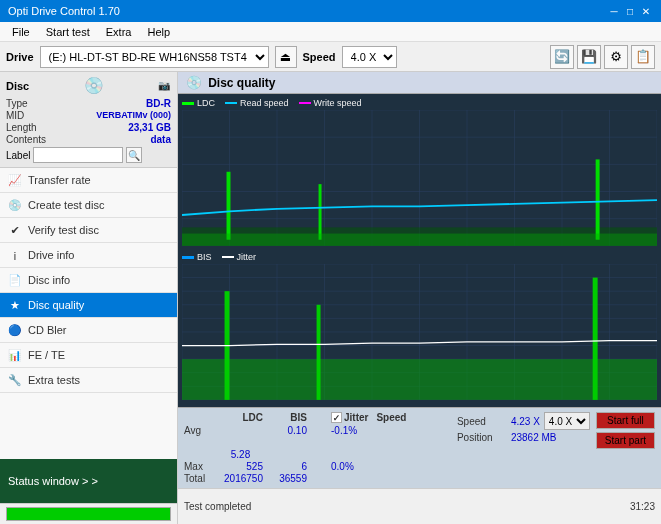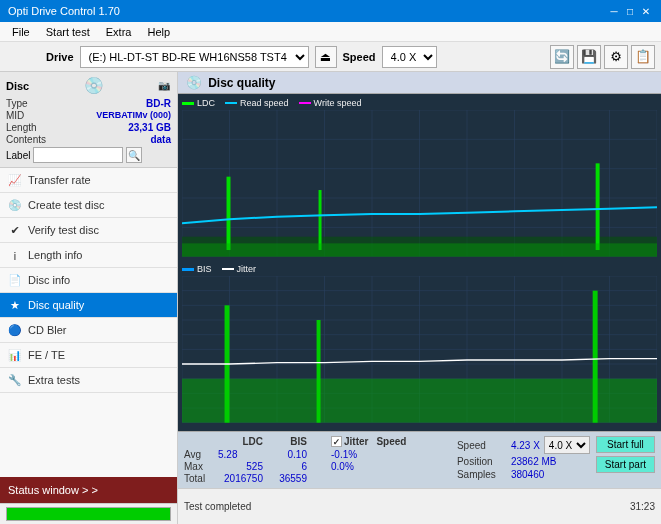--- a/index.html
+++ b/index.html
@@ -10,21 +10,21 @@
     .titlebar-title { font-size: 11px; }
     .titlebar-controls { display: flex; gap: 2px; }
     .titlebar-btn { width: 14px; height: 14px; display: flex; align-items: center; justify-content: center; font-size: 10px; color: white; cursor: pointer; }
 
     
     .menubar { background: #f8f8f8; border-bottom: 1px solid #ddd; display: flex; align-items: center; padding: 2px 4px; height: 20px; }
     .menu-item { padding: 2px 8px; cursor: pointer; font-size: 11px; }
 
     
     .drivebar { background: #f0f0f0; border-bottom: 1px solid #ccc; display: flex; align-items: center; padding: 3px 6px; height: 30px; gap: 6px; }
-    .drivebar-label { font-weight: bold; font-size: 11px; margin-left: 40px; }
+    .drivebar-label { font-weight: bold; font-size: 11px; }
     .drive-select { font-size: 11px; border: 1px solid #aaa; background: white; padding: 2px 4px; height: 22px; min-width: 200px; }
     .eject-btn { width: 22px; height: 22px; border: 1px solid #aaa; background: #f8f8f8; display: flex; align-items: center; justify-content: center; cursor: pointer; font-size: 12px; }
     .speed-label { font-weight: bold; font-size: 11px; }
     .speed-select { font-size: 11px; border: 1px solid #aaa; background: white; padding: 2px 4px; height: 22px; width: 55px; }
     .toolbar-icons { display: flex; gap: 3px; margin-left: auto; }
     .toolbar-icon-btn { width: 24px; height: 24px; border: 1px solid #aaa; background: #f8f8f8; display: flex; align-items: center; justify-content: center; cursor: pointer; font-size: 13px; }
 
     
     .main { display: flex; height: calc(524px - 22px - 20px - 30px); }
 
@@ -41,35 +41,35 @@
     .label-row { display: flex; align-items: center; gap: 3px; margin-top: 2px; }
     .label-input { border: 1px solid #aaa; height: 16px; width: 90px; font-size: 10px; padding: 0 2px; }
     .label-btn { width: 16px; height: 16px; border: 1px solid #aaa; background: #f8f8f8; display: flex; align-items: center; justify-content: center; cursor: pointer; font-size: 10px; }
 
     
     .nav-item { display: flex; align-items: center; gap: 6px; padding: 5px 8px; cursor: pointer; border-bottom: 1px solid #e0e0e0; font-size: 11px; color: #333; }
     .nav-item.active { background: #0078d7; color: white; }
     .nav-icon { width: 14px; height: 14px; display: flex; align-items: center; justify-content: center; font-size: 11px; }
 
     
-    .status-section { background: #7f1d1d; color: white; padding: 7px 8px; font-size: 11px; display: flex; align-items: center; gap: 4px; cursor: pointer; margin-top: auto; }
+    .status-section { background: #14532d; color: white; padding: 16px 8px; font-size: 11px; display: flex; align-items: center; gap: 4px; cursor: pointer; margin-top: auto; }
 
     
     .progress-section { padding: 3px 6px; background: #f0f0f0; border-top: 1px solid #ccc; }
     .progress-bar-outer { height: 14px; background: #fff; border: 1px solid #aaa; }
     .progress-bar-inner { height: 100%; background: #00cc00; }
 
     
     .content { flex: 1; background: #e8e8e8; display: flex; flex-direction: column; }
 
     
     .dq-header { background: #d0d8e8; border-bottom: 1px solid #aaa; padding: 3px 8px; display: flex; align-items: center; gap: 6px; height: 22px; }
     .dq-icon { font-size: 13px; }
     .dq-title { font-weight: bold; font-size: 12px; }
-    .action-btn { background: #5eead4; border: 1px solid #aaa; padding: 2px 8px; cursor: pointer; font-size: 10px; white-space: nowrap; }
+    .action-btn { background: #b91c1c; border: 1px solid #aaa; padding: 2px 8px; cursor: pointer; font-size: 10px; white-space: nowrap; }
 
     
     .status-bar { background: #f0f0f0; border-top: 1px solid #ccc; display: flex; align-items: center; padding: 2px 6px; height: 36px; font-size: 10px; }
     .status-text { color: #333; flex: 1; }
     .status-progress { flex: 2; display: flex; align-items: center; gap: 4px; }
     .status-prog-bar { flex: 1; height: 12px; background: white; border: 1px solid #aaa; }
     .status-prog-fill { height: 100%; background: #00cc00; }
     .status-pct { color: #333; }
     .status-time { color: #333; margin-left: 8px; }
   </style>
@@ -150,21 +150,21 @@
     <div class="nav-item">
       <span class="nav-icon">💿</span>
       <span>Create test disc</span>
     </div>
     <div class="nav-item">
       <span class="nav-icon">✔</span>
       <span>Verify test disc</span>
     </div>
     <div class="nav-item">
       <span class="nav-icon">ℹ</span>
-      <span>Length info</span>
+      <span>Drive info</span>
     </div>
     <div class="nav-item">
       <span class="nav-icon">📄</span>
       <span>Disc info</span>
     </div>
     <div class="nav-item active">
       <span class="nav-icon">★</span>
       <span>Disc quality</span>
     </div>
     <div class="nav-item">
@@ -376,21 +376,21 @@
           <span style="width:40px;text-align:right;">BIS</span>
           <span style="width:16px;"></span>
           <div style="display:flex;align-items:center;gap:2px;">
             <div style="width:11px;height:11px;border:1px solid #aaa;background:white;display:flex;align-items:center;justify-content:center;font-size:9px;">✓</div>
             <span>Jitter</span>
           </div>
           <span style="margin-left:4px;">Speed</span>
         </div>
         <div style="display:flex;gap:4px;margin-bottom:1px;">
           <span style="width:30px;color:#333;">Avg</span>
-          <span style="width:45px;text-align:left;color:#0000cc;">5.28</span>
+          <span style="width:45px;text-align:center;color:#0000cc;margin-top:24px;">5.28</span>
           <span style="width:40px;text-align:right;color:#0000cc;">0.10</span>
           <span style="width:16px;"></span>
           <span style="color:#0000cc;">-0.1%</span>
         </div>
         <div style="display:flex;gap:4px;margin-bottom:1px;">
           <span style="width:30px;color:#333;">Max</span>
           <span style="width:45px;text-align:right;color:#0000cc;">525</span>
           <span style="width:40px;text-align:right;color:#0000cc;">6</span>
           <span style="width:16px;"></span>
           <span style="color:#0000cc;">0.0%</span>
@@ -407,24 +407,20 @@
           <span style="color:#333;width:50px;">Speed</span>
           <span style="color:#0000cc;">4.23 X</span>
           <select style="font-size:10px;height:18px;border:1px solid #aaa;">
             <option>4.0 X</option>
           </select>
         </div>
         <div style="display:flex;gap:4px;align-items:center;">
           <span style="color:#333;width:50px;">Position</span>
           <span style="color:#0000cc;">23862 MB</span>
         </div>
-        <div style="display:flex;gap:4px;align-items:center;">
-          <span style="color:#333;width:50px;">Samples</span>
-          <span style="color:#0000cc;">380460</span>
-        </div>
       </div>
 
       <div style="display:flex;flex-direction:column;gap:3px;justify-content:center;">
         <button class="action-btn">Start full</button>
         <button class="action-btn">Start part</button>
       </div>
     </div>
 
     <div class="status-bar">
       <span class="status-text">Test completed</span>

